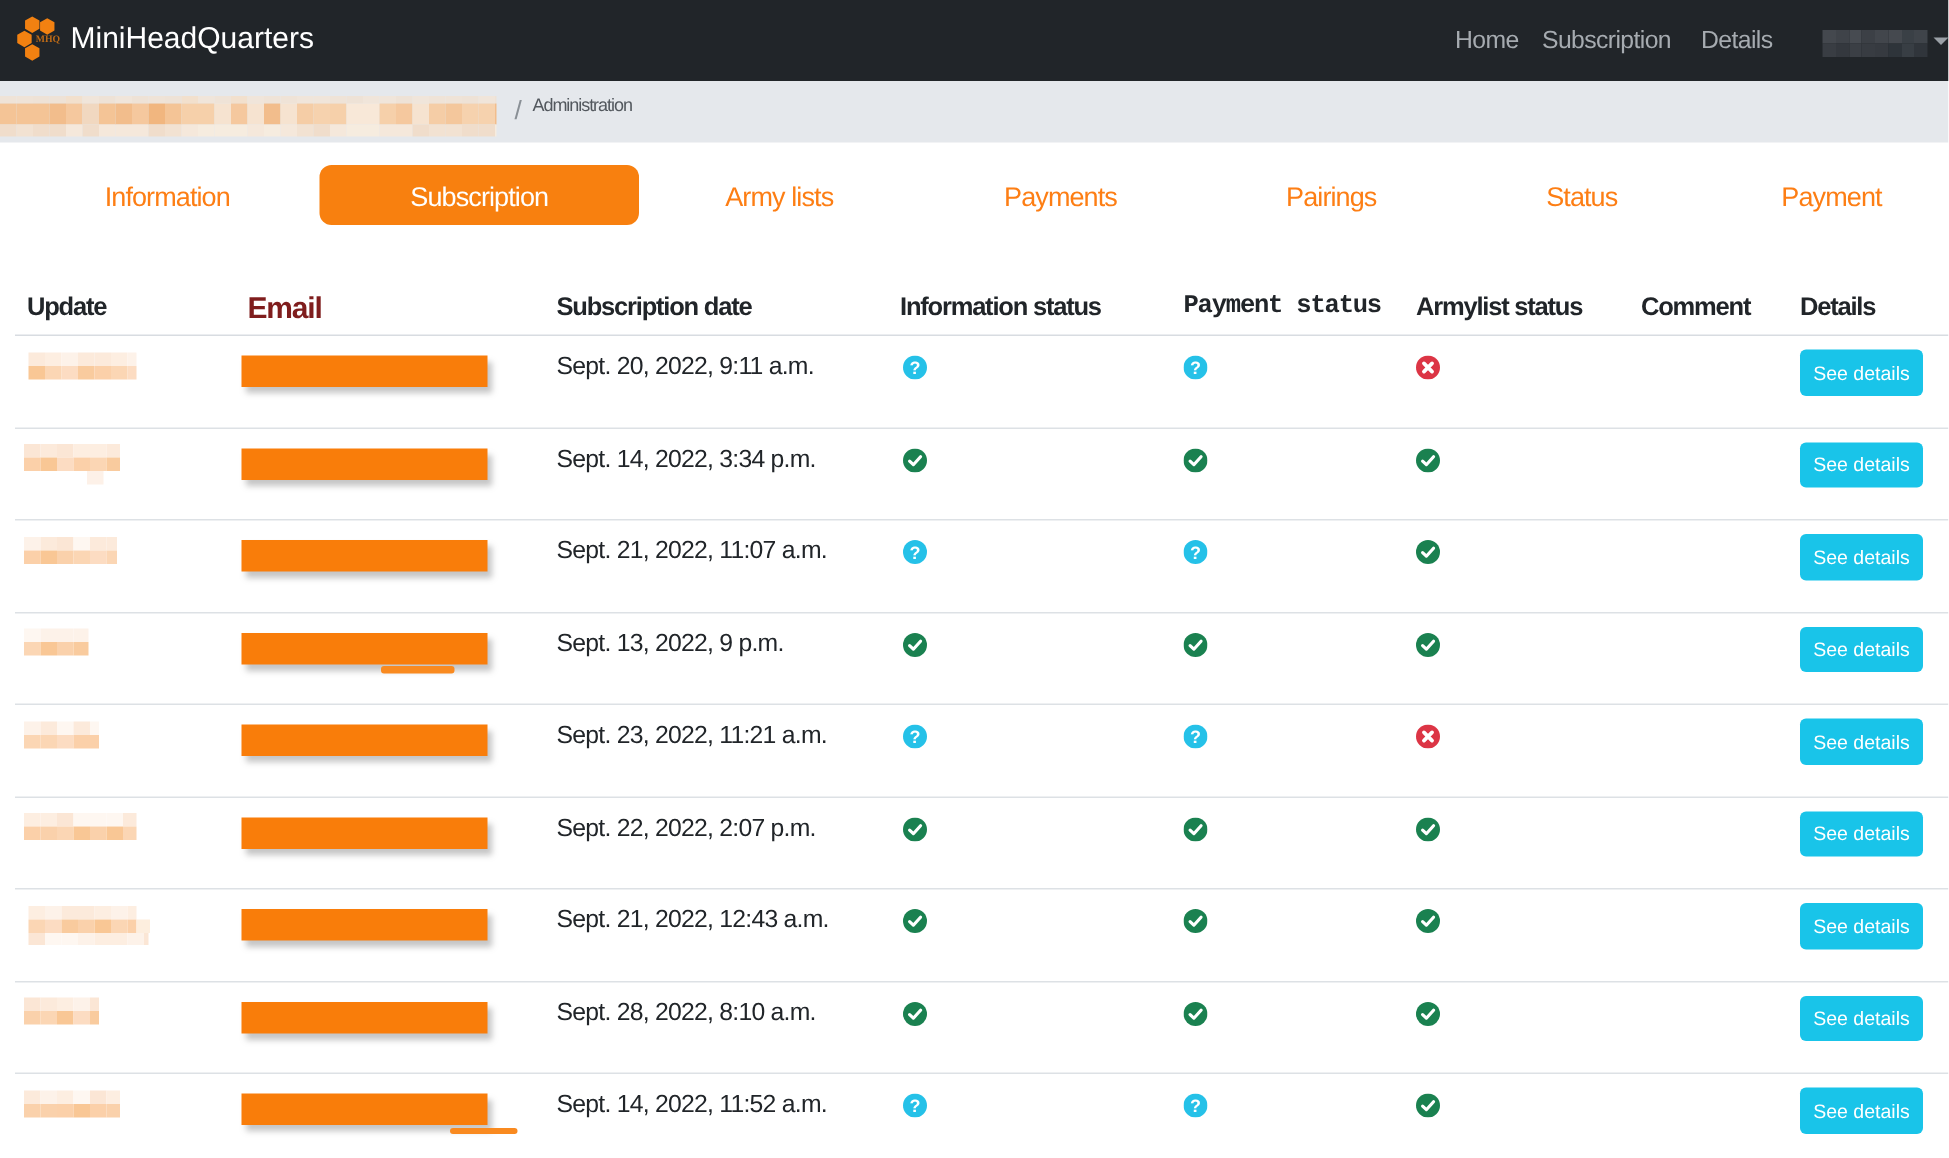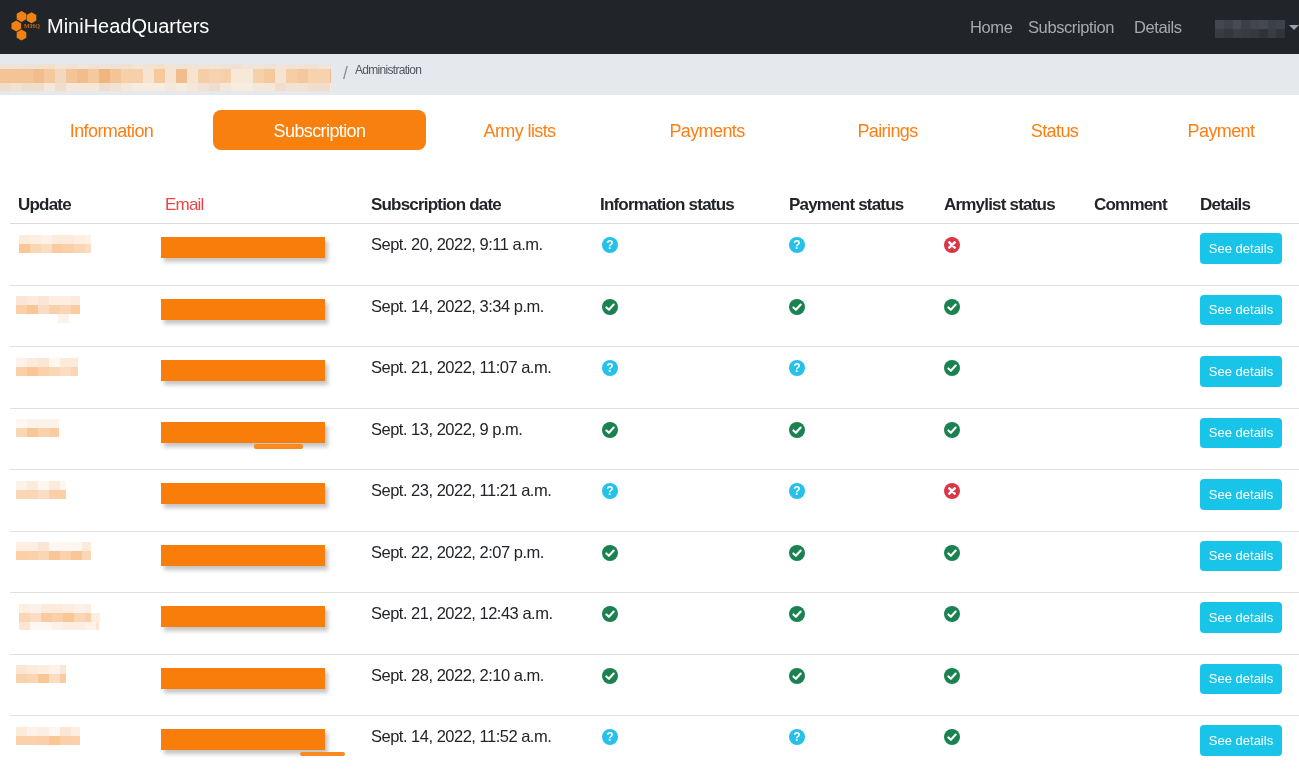--- a/index.html
+++ b/index.html
@@ -136,24 +136,24 @@
 <div class="abs" style="left:355px;top:63px;font-size:12px;letter-spacing:-0.7px;color:#53585e;">Administration</div>
 <div class="abs" style="left:111.5px;top:120.5px;font-size:18px;letter-spacing:-0.6px;color:#fd7e14;transform:translateX(-50%);white-space:nowrap;">Information</div>
 <div class="abs" style="left:519.5px;top:120.5px;font-size:18px;letter-spacing:-0.6px;color:#fd7e14;transform:translateX(-50%);white-space:nowrap;">Army lists</div>
 <div class="abs" style="left:707px;top:120.5px;font-size:18px;letter-spacing:-0.6px;color:#fd7e14;transform:translateX(-50%);white-space:nowrap;">Payments</div>
 <div class="abs" style="left:887.5px;top:120.5px;font-size:18px;letter-spacing:-0.6px;color:#fd7e14;transform:translateX(-50%);white-space:nowrap;">Pairings</div>
 <div class="abs" style="left:1054.5px;top:120.5px;font-size:18px;letter-spacing:-0.6px;color:#fd7e14;transform:translateX(-50%);white-space:nowrap;">Status</div>
 <div class="abs" style="left:1221px;top:120.5px;font-size:18px;letter-spacing:-0.6px;color:#fd7e14;transform:translateX(-50%);white-space:nowrap;">Payment</div>
 <div class="abs" style="left:213px;top:110px;width:213px;height:40px;background:#f8800f;border-radius:8px;"></div>
 <div class="abs" style="left:319.5px;top:120.5px;font-size:18px;letter-spacing:-0.6px;color:#fff;transform:translateX(-50%);white-space:nowrap;">Subscription</div>
 <div class="abs" style="left:18px;top:194.5px;font-size:17px;font-weight:bold;color:#212529;white-space:nowrap;letter-spacing:-0.8px;">Update</div>
-<div class="abs" style="left:165px;top:194.5px;font-size:17px;font-weight:normal;color:#ef4444;white-space:nowrap;letter-spacing:-0.8px;">Email</div>
+<div class="abs" style="left:165px;top:194.5px;font-size:20px;font-weight:bold;color:#7f1d1d;white-space:nowrap;letter-spacing:-0.8px;">Email</div>
 <div class="abs" style="left:371px;top:194.5px;font-size:17px;font-weight:bold;color:#212529;white-space:nowrap;letter-spacing:-0.8px;">Subscription date</div>
 <div class="abs" style="left:600px;top:194.5px;font-size:17px;font-weight:bold;color:#212529;white-space:nowrap;letter-spacing:-0.8px;">Information status</div>
-<div class="abs" style="left:789px;top:194.5px;font-size:17px;font-weight:bold;color:#212529;white-space:nowrap;letter-spacing:-0.8px;">Payment status</div>
+<div class="abs" style="left:789px;top:194.5px;font-size:17px;font-weight:bold;color:#212529;white-space:nowrap;letter-spacing:-0.8px;font-family:Liberation Mono, monospace;">Payment status</div>
 <div class="abs" style="left:944px;top:194.5px;font-size:17px;font-weight:bold;color:#212529;white-space:nowrap;letter-spacing:-0.8px;">Armylist status</div>
 <div class="abs" style="left:1094px;top:194.5px;font-size:17px;font-weight:bold;color:#212529;white-space:nowrap;letter-spacing:-0.8px;">Comment</div>
 <div class="abs" style="left:1200px;top:194.5px;font-size:17px;font-weight:bold;color:#212529;white-space:nowrap;letter-spacing:-0.8px;">Details</div>
 <div class="abs" style="left:10px;top:223px;width:1289px;height:1px;background:#d8dce1;"></div>
 <div class="abs" style="left:19.0px;top:234.8px;width:11.0px;height:8.8px;background:#fceadb;"></div>
 <div class="abs" style="left:19.0px;top:243.6px;width:11.0px;height:9px;background:#f9c795;"></div>
 <div class="abs" style="left:30.0px;top:234.8px;width:11.0px;height:8.8px;background:#fdeee1;"></div>
 <div class="abs" style="left:30.0px;top:243.6px;width:11.0px;height:9px;background:#fbd6b4;"></div>
 <div class="abs" style="left:41.0px;top:234.8px;width:11.0px;height:8.8px;background:#fdf2e9;"></div>
 <div class="abs" style="left:41.0px;top:243.6px;width:11.0px;height:9px;background:#fcdcc2;"></div>
@@ -361,21 +361,21 @@
 <div class="abs" style="left:16.0px;top:674.1px;width:11.0px;height:9px;background:#fad1ab;"></div>
 <div class="abs" style="left:27.0px;top:665.3px;width:11.0px;height:8.8px;background:#fceadb;"></div>
 <div class="abs" style="left:27.0px;top:674.1px;width:11.0px;height:9px;background:#fbd6b4;"></div>
 <div class="abs" style="left:38.0px;top:665.3px;width:11.0px;height:8.8px;background:#fdeee1;"></div>
 <div class="abs" style="left:38.0px;top:674.1px;width:11.0px;height:9px;background:#f9c795;"></div>
 <div class="abs" style="left:49.0px;top:665.3px;width:11.0px;height:8.8px;background:#fdf2e9;"></div>
 <div class="abs" style="left:49.0px;top:674.1px;width:11.0px;height:9px;background:#fcdcc2;"></div>
 <div class="abs" style="left:60.0px;top:665.3px;width:6.0px;height:8.8px;background:#fbe6d5;"></div>
 <div class="abs" style="left:60.0px;top:674.1px;width:6.0px;height:9px;background:#f9cb9e;"></div>
 <div class="abs" style="left:161px;top:667.5px;width:164px;height:21px;background:#f97d0a;box-shadow:3px 4px 4px rgba(110,110,110,0.4);"></div>
-<div class="abs" style="left:371px;top:665.8px;font-size:16.5px;letter-spacing:-0.5px;color:#212529;white-space:nowrap;">Sept. 28, 2022, 2:10 a.m.</div>
+<div class="abs" style="left:371px;top:665.8px;font-size:16.5px;letter-spacing:-0.5px;color:#212529;white-space:nowrap;">Sept. 28, 2022, 8:10 a.m.</div>
 <div class="abs" style="left:601.5px;top:667.5px;width:16px;height:16px;"><svg width="16" height="16" viewBox="0 0 16 16">
       <circle cx="8" cy="8" r="8" fill="#1a8150"></circle>
       <path d="M4.4 8.4 L6.9 10.8 L11.7 5.5" stroke="#fff" stroke-width="2.1" fill="none" stroke-linecap="round" stroke-linejoin="round"></path>
     </svg></div>
 <div class="abs" style="left:789px;top:667.5px;width:16px;height:16px;"><svg width="16" height="16" viewBox="0 0 16 16">
       <circle cx="8" cy="8" r="8" fill="#1a8150"></circle>
       <path d="M4.4 8.4 L6.9 10.8 L11.7 5.5" stroke="#fff" stroke-width="2.1" fill="none" stroke-linecap="round" stroke-linejoin="round"></path>
     </svg></div>
 <div class="abs" style="left:943.5px;top:667.5px;width:16px;height:16px;"><svg width="16" height="16" viewBox="0 0 16 16">
       <circle cx="8" cy="8" r="8" fill="#1a8150"></circle>

